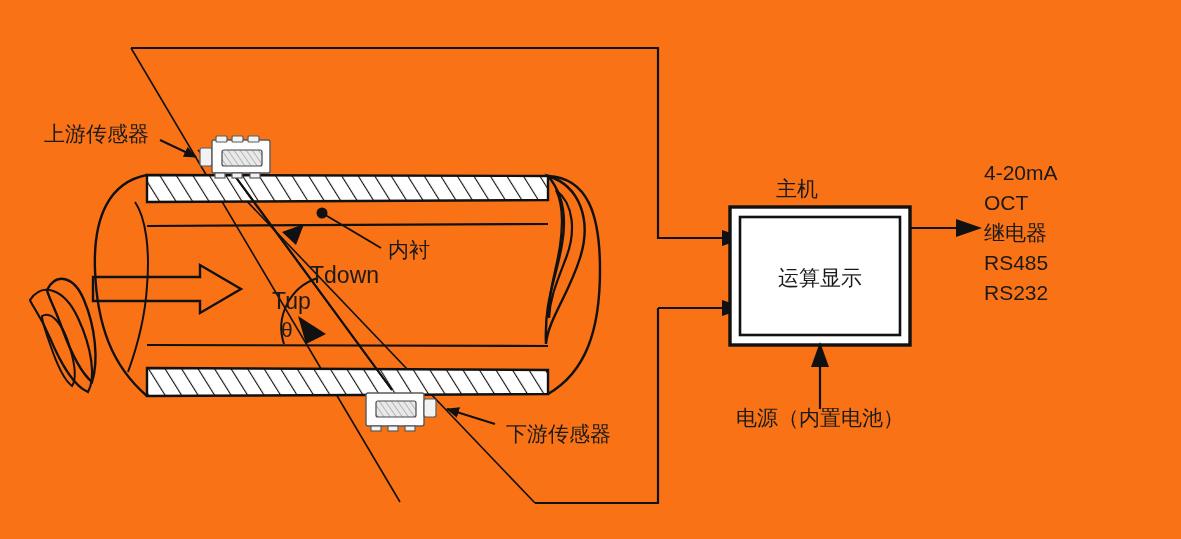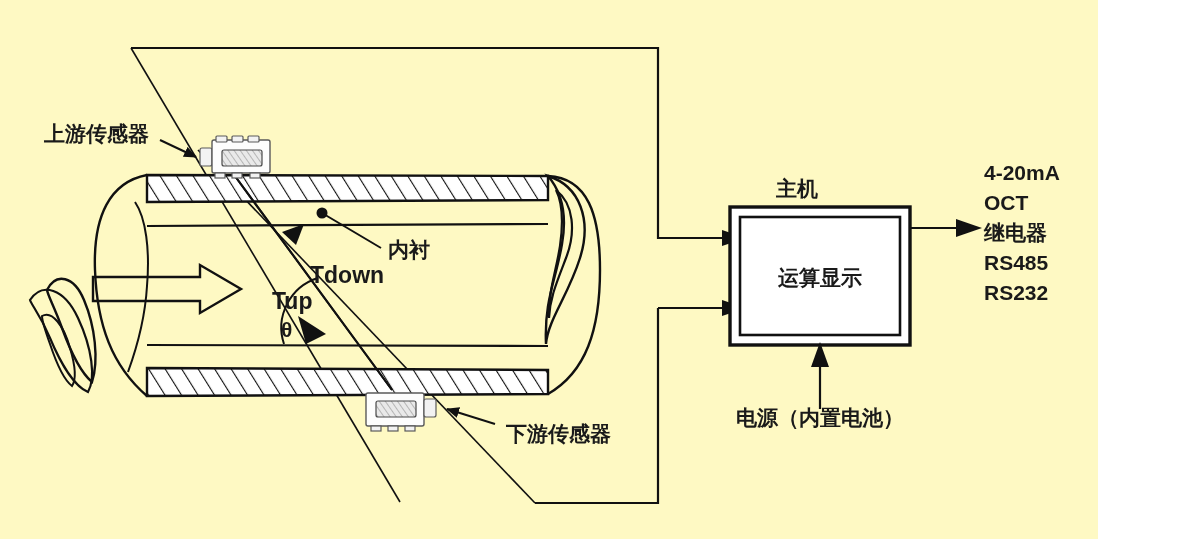--- a/index.html
+++ b/index.html
@@ -6,25 +6,24 @@
   html, body {
     margin: 0;
     padding: 0;
     background: #ffffff;
   }
   body {
     font-family: "Liberation Sans", "DejaVu Sans", sans-serif;
   }
   #stage {
     position: relative;
-    width: 1098px;
+    width: 1181px;
     height: 539px;
-    background: #fef9c3;
+    background: #f97316;
     overflow: hidden;
-    font-weight: bold;
   }
   svg#diagram {
     position: absolute;
     left: 0;
     top: 0;
     width: 1181px;
     height: 539px;
   }
   .lbl {
     fill: #1a1a1a;

